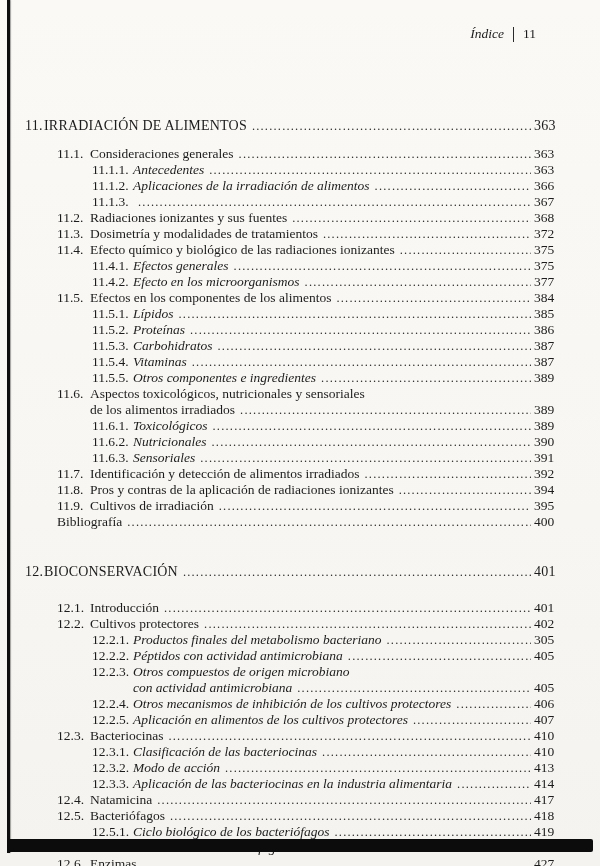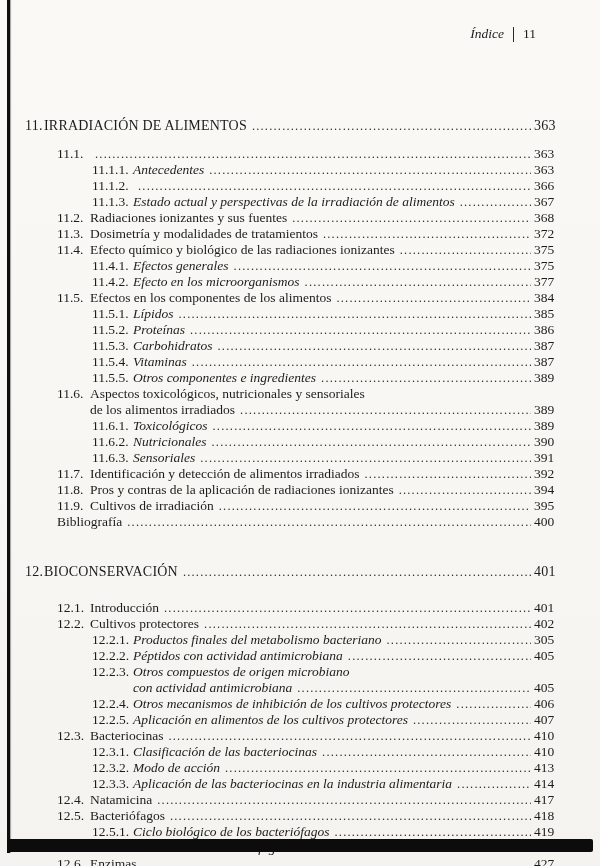--- a/index.html
+++ b/index.html
@@ -92,37 +92,38 @@
   <div class="toc">
       <div class="chapter">
         <div class="row chapter-heading">
           <span class="num l0">11.</span>
           <span class="title">IRRADIACIÓN DE ALIMENTOS</span>
           <span class="leader">......................................................................................................................................................</span>
           <span class="pagenum">363</span>
         </div>
         <div class="row lv1">
           <span class="num l1">11.1.</span>
+          <span class="title">Consideraciones generales</span>
           <span class="leader">......................................................................................................................................................</span>
           <span class="pagenum">363</span>
         </div>
         <div class="row lv2">
           <span class="num l2">11.1.1.</span>
           <span class="title it">Antecedentes</span>
           <span class="leader">......................................................................................................................................................</span>
           <span class="pagenum">363</span>
         </div>
         <div class="row lv2">
           <span class="num l2">11.1.2.</span>
+          <span class="title it">Aplicaciones de la irradiación de alimentos</span>
           <span class="leader">......................................................................................................................................................</span>
           <span class="pagenum">366</span>
         </div>
         <div class="row lv2">
           <span class="num l2">11.1.3.</span>
-          <span class="title it">Estado actual y perspectivas de la irradiación de alimentos</span>
           <span class="leader">......................................................................................................................................................</span>
           <span class="pagenum">367</span>
         </div>
         <div class="row lv1">
           <span class="num l1">11.2.</span>
           <span class="title">Radiaciones ionizantes y sus fuentes</span>
           <span class="leader">......................................................................................................................................................</span>
           <span class="pagenum">368</span>
         </div>
         <div class="row lv1">

